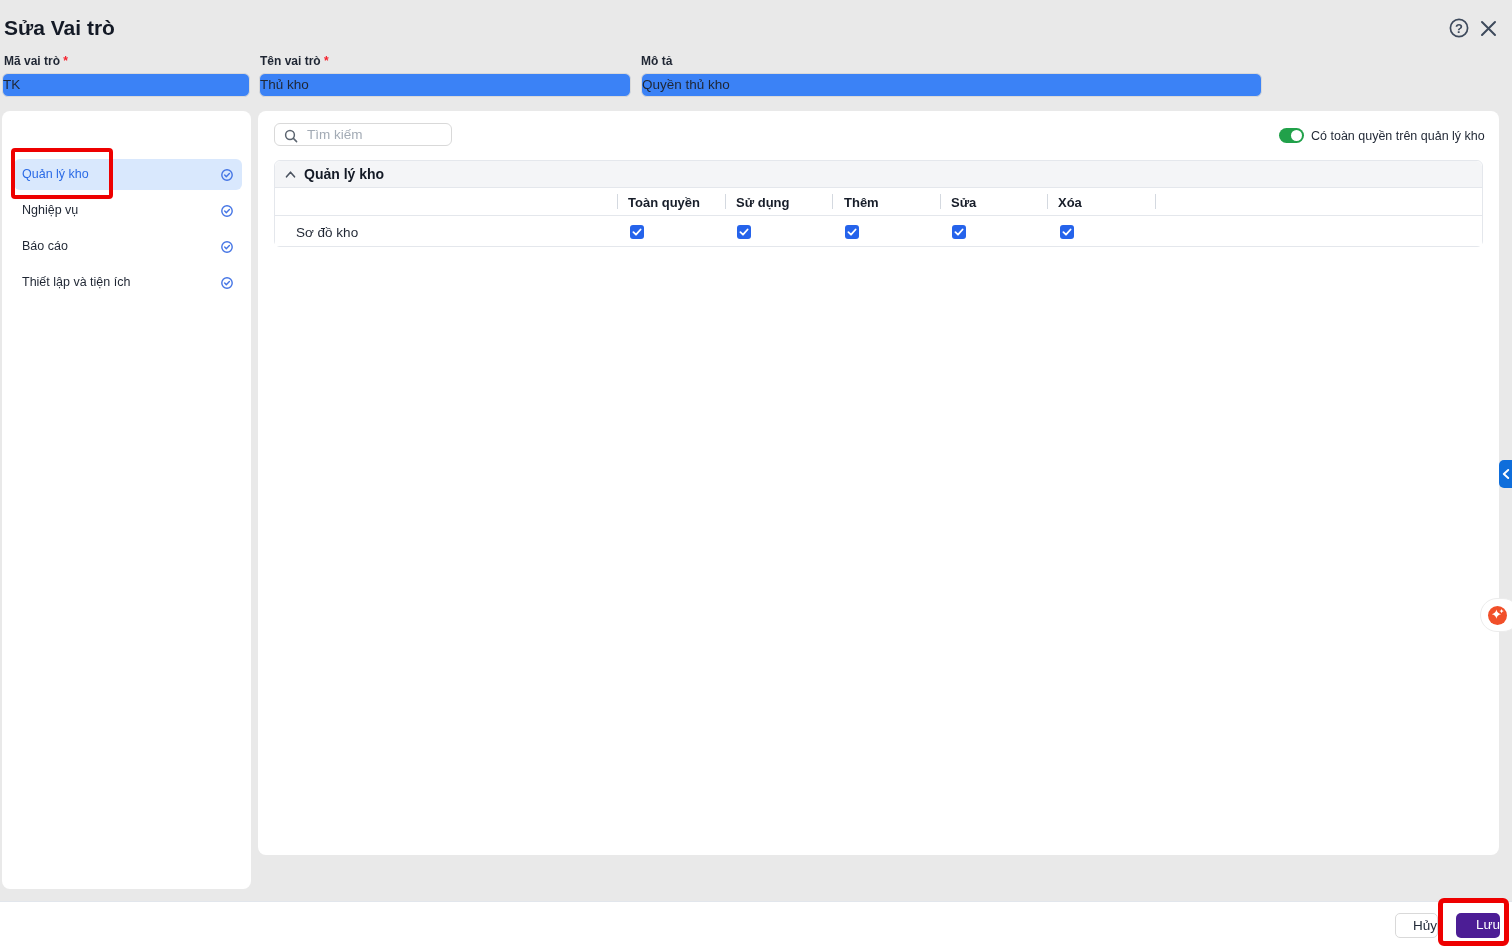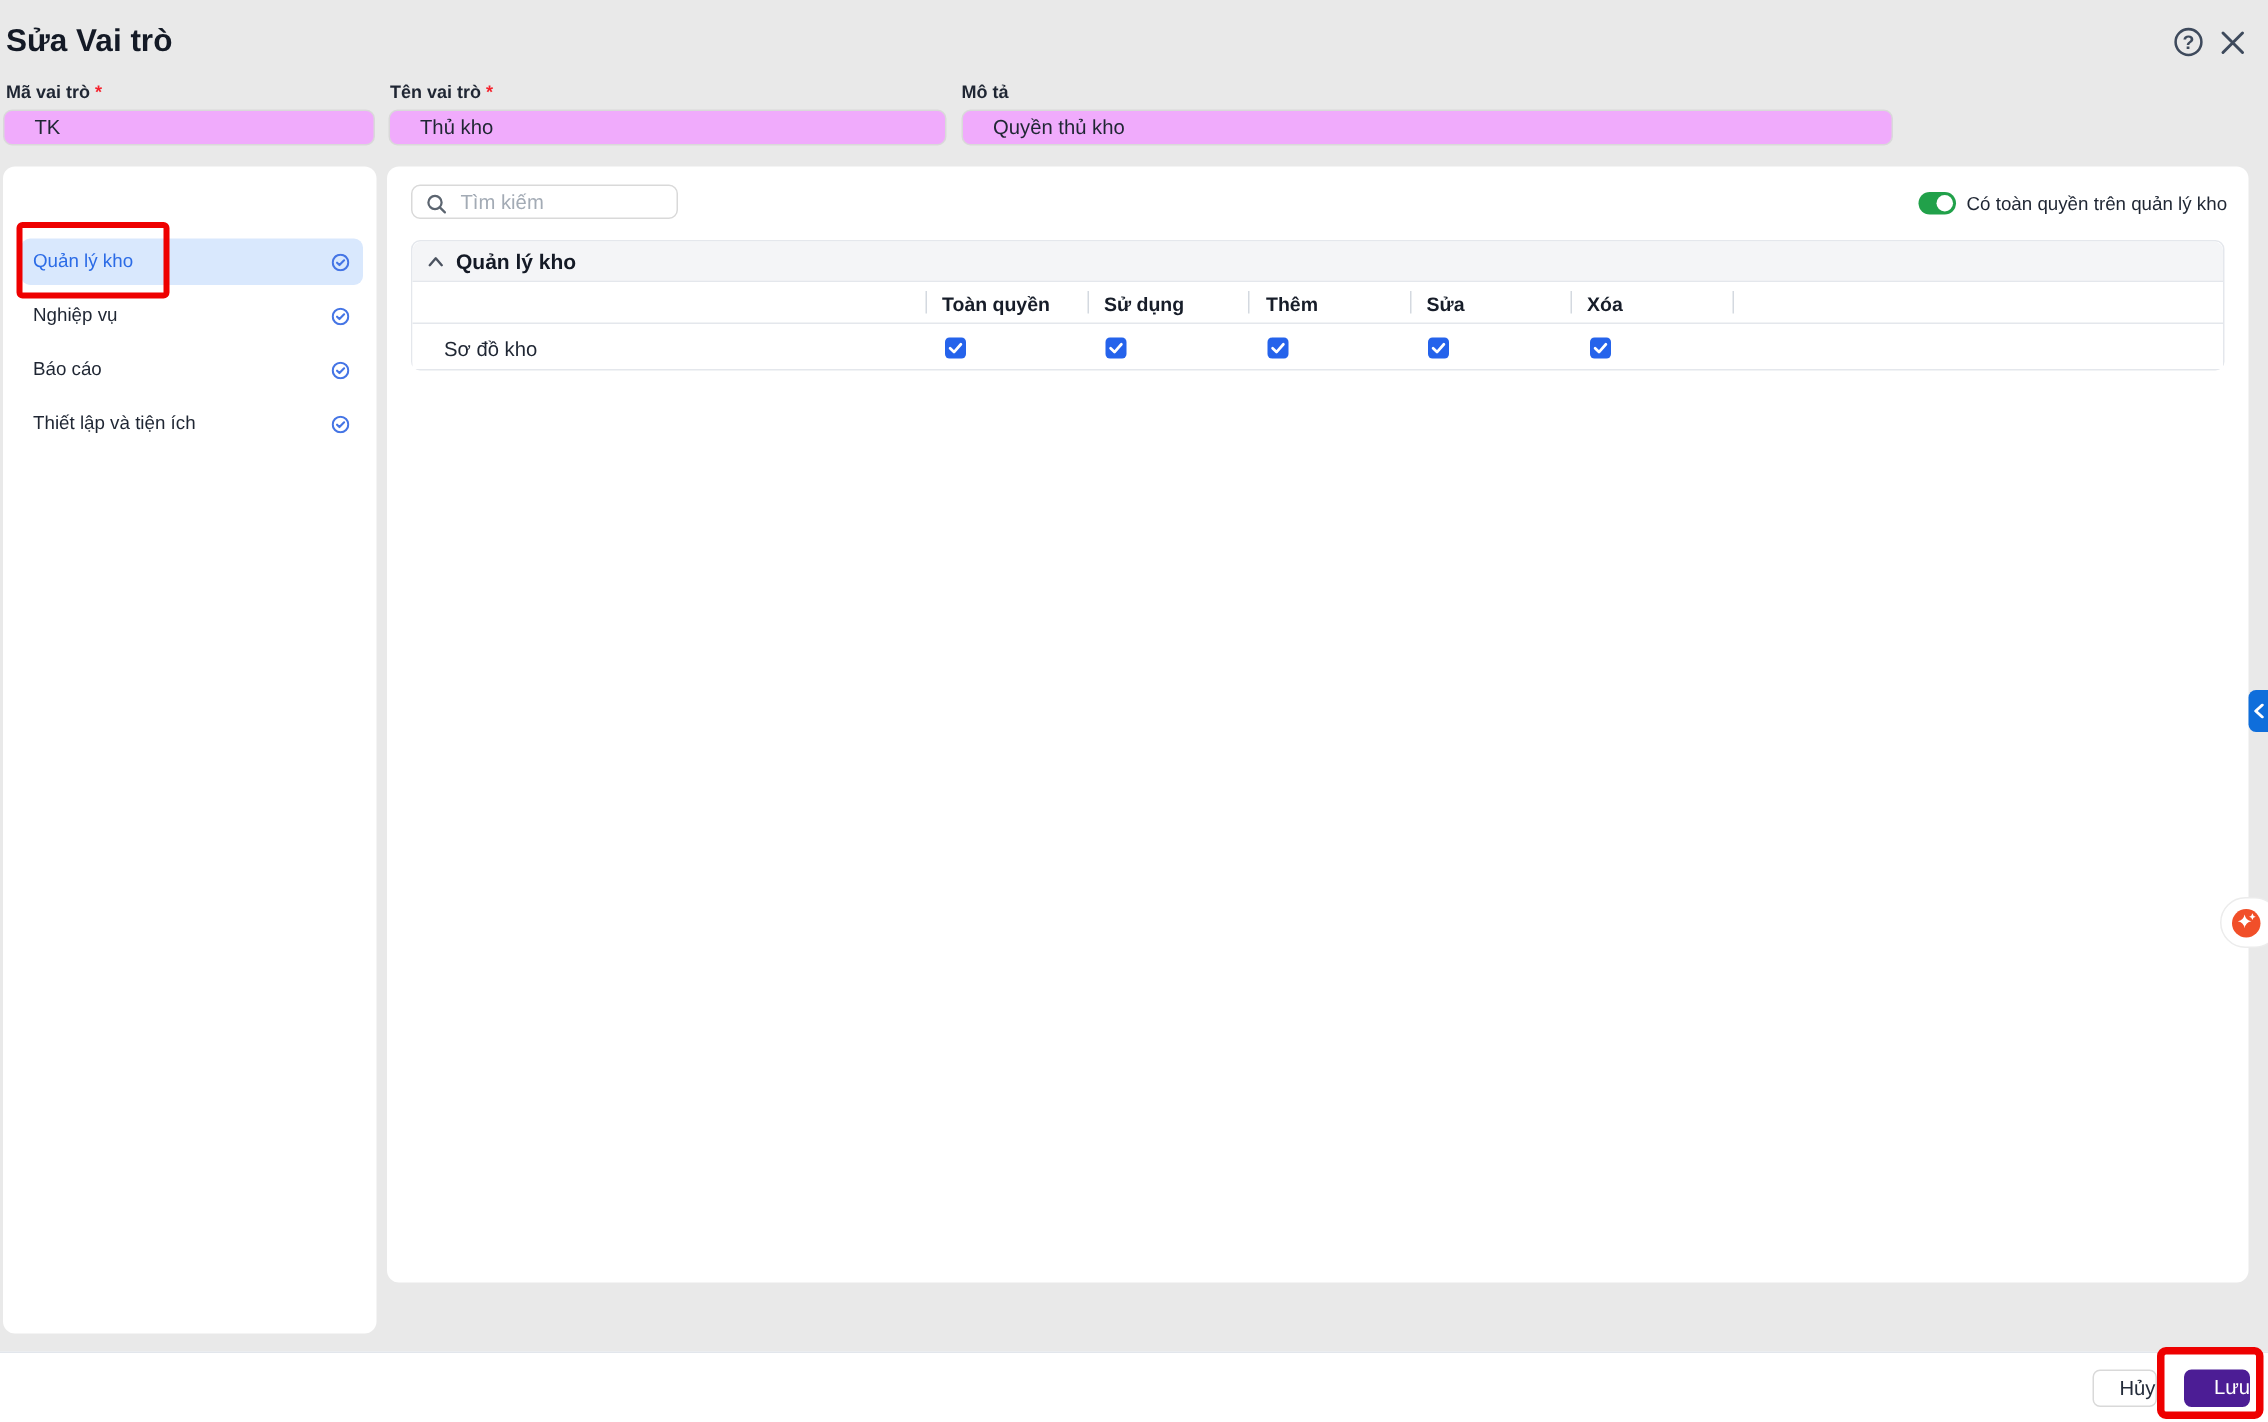--- a/index.html
+++ b/index.html
@@ -8,24 +8,24 @@
     font-family:"Liberation Sans", sans-serif;
     background:#e9e9e9;
     position:relative;
     color:#1f2633;
   }
   .abs { position:absolute; }
   .panel { background:#fff; border-radius:8px; }
   .lbl { font-size:12px; font-weight:bold; color:#1f2633; }
   .lbl .req { color:#f5222d; font-weight:bold; }
   .inp {
-    position:absolute; height:24px; background:#f0abfc;
+    position:absolute; height:24px; background:#3b82f6;
     border:1px solid #d9d9d9; border-radius:6px;
     font-size:13.5px; color:#1f2633; line-height:22px;
-    padding-left:20px;
+    padding-left:0;
   }
   .menu-item { position:absolute; left:12px; width:228px; height:31px; border-radius:6px;
     font-size:12.5px; line-height:31px; }
   .menu-item .txt { position:absolute; left:8px; }
   .menu-item .ico { position:absolute; right:9px; top:10px; }
   .sel { background:#d9e8fd; color:#2b6be6; }
   .chk {
     position:absolute; width:14px; height:14px; background:#2563eb;
     border-radius:3px; top:114px;
   }

